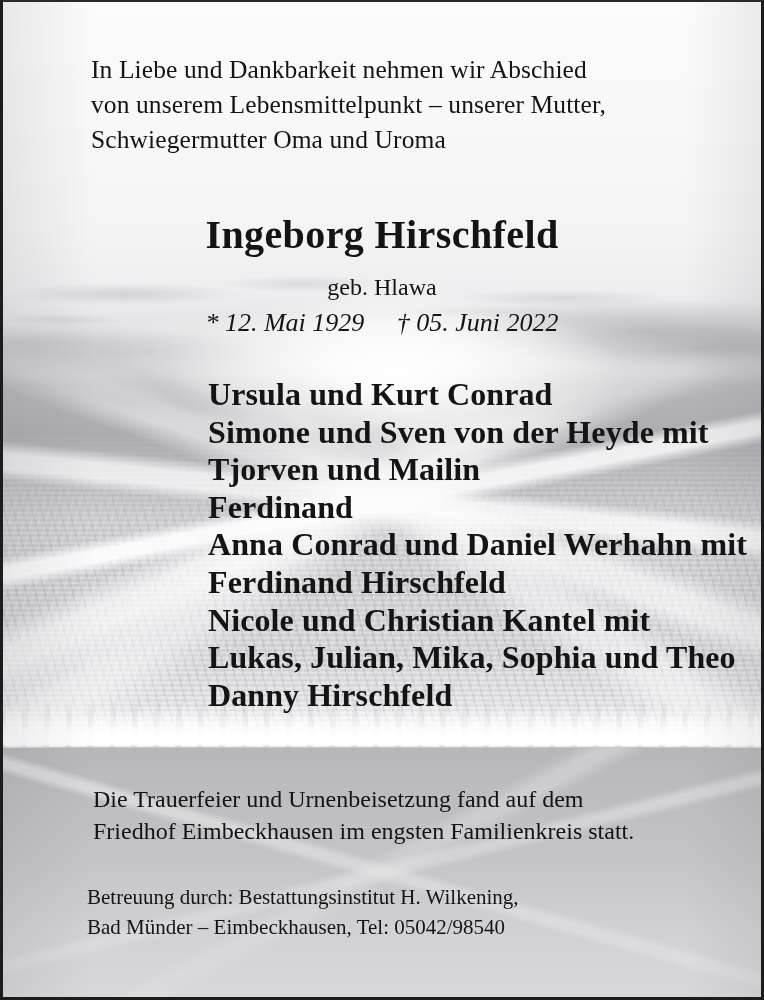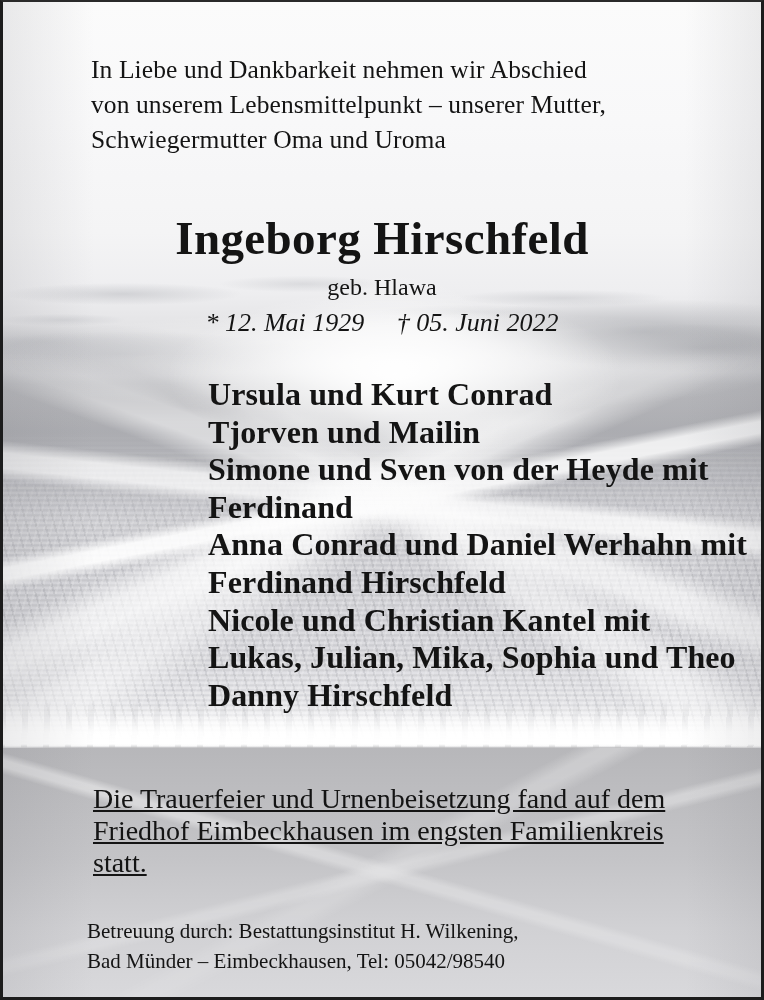--- a/index.html
+++ b/index.html
@@ -197,21 +197,21 @@
     line-height: 35px;
     letter-spacing: .1px;
   }
 
   .name {
     position: absolute;
     left: 0;
     right: 0;
     top: 209px;
     text-align: center;
-    font-size: 47px;
+    font-size: 40px;
     font-weight: bold;
     letter-spacing: .4px;
   }
 
   .maiden {
     position: absolute;
     left: 0;
     right: 0;
     top: 272px;
     text-align: center;
@@ -239,33 +239,31 @@
     line-height: 37.6px;
     letter-spacing: .1px;
   }
   .family div { white-space: nowrap; }
 
   .ceremony {
     position: absolute;
     left: 90px;
     top: 781px;
     width: 610px;
-    font-size: 28px;
+    font-size: 24px;
     line-height: 32px;
-    text-decoration: underline;
   }
 
   .footer {
     position: absolute;
     left: 84px;
     top: 880px;
     width: 600px;
     font-size: 21px;
     line-height: 30px;
-    margin-top: 34px;
   }
 </style>
 </head>
 <body>
 
 <div id="notice">
 
   <div class="bg bg-base"></div>
   <div class="bg bg-clouds"></div>
   <div class="bg bg-hills"></div>
@@ -286,22 +284,22 @@
       <div>von unserem Lebensmittelpunkt – unserer Mutter,</div>
       <div>Schwiegermutter Oma und Uroma</div>
     </div>
 
     <div class="name">Ingeborg Hirschfeld</div>
     <div class="maiden">geb. Hlawa</div>
     <div class="dates">* 12. Mai 1929     † 05. Juni 2022</div>
 
     <div class="family">
       <div>Ursula und Kurt Conrad</div>
+      <div>Simone und Sven von der Heyde mit</div>
       <div>Tjorven und Mailin</div>
-      <div>Simone und Sven von der Heyde mit</div>
       <div>Ferdinand</div>
       <div>Anna Conrad und Daniel Werhahn mit</div>
       <div>Ferdinand Hirschfeld</div>
       <div>Nicole und Christian Kantel mit</div>
       <div>Lukas, Julian, Mika, Sophia und Theo</div>
       <div>Danny Hirschfeld</div>
     </div>
 
     <div class="ceremony">
       <div>Die Trauerfeier und Urnenbeisetzung fand auf dem</div>

